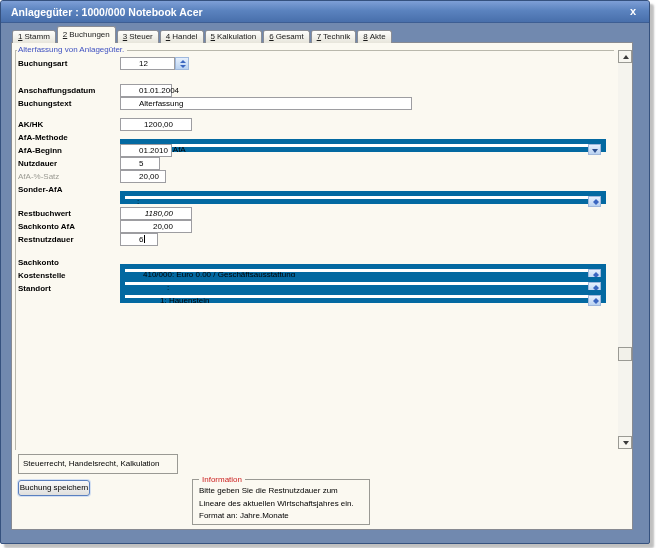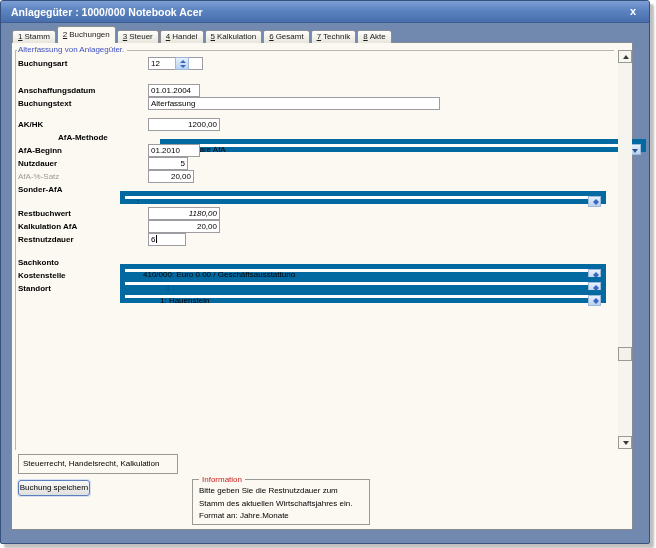--- a/index.html
+++ b/index.html
@@ -29,21 +29,21 @@
   .groupbox { position:absolute; left:3px; top:7px; width:599px; height:400px;
               border-top:1px solid #b9b8ac; border-left:1px solid #b9b8ac; }
   .group-legend { position:absolute; left:5px; top:2px; font-size:8px; color:#3f51c1;
                   background:#fbf9f1; padding:0 3px 0 1px; z-index:2; white-space:nowrap; }
   
   .row { position:absolute; left:6px; height:13px; white-space:nowrap; }
   .lbl { display:inline-block; width:102px; font-size:8px; font-weight:bold; color:#000;
          line-height:13px; vertical-align:top; }
   .lbl.dis { color:#9a9a92; font-weight:normal; }
   .field { position:absolute; left:102px; top:0; height:13px; background:#fff;
-           border:1px solid #9d9da1; font-size:8px; line-height:11px; padding:0 2px; color:#000;margin-left:28px; }
+           border:1px solid #9d9da1; font-size:8px; line-height:11px; padding:0 18px; color:#000; }
   .field.num { text-align:right; }
   .combo { position:absolute; left:102px; top:8px; width:486px; height:13px; background:#fff;
            border:5px solid #0369a1; font-size:8px; line-height:11px; color:#000; }
   .combo .val { display:inline-block; line-height:11px; }
   .ind12 { padding-left:12px; } .ind18 { padding-left:18px; }
   .ind35 { padding-left:35px; } .ind42 { padding-left:42px; } .ind6 { padding-left:6px; }
   .btn-drop, .btn-spin { position:absolute; right:0; top:0; width:13px; height:11px;
            background:linear-gradient(#e6f0fd, #b9d2f1); border:1px solid #9fb8dc; }
   .btn-spin-solo { position:absolute; top:0; width:14px; height:13px;
            background:linear-gradient(#e6f0fd, #b9d2f1); border:1px solid #9fb8dc; }
@@ -128,21 +128,21 @@
     <div class="row" style="top:54px;">
       <span class="lbl">Buchungstext</span>
       <span class="field" style="width:292px;">Alterfassung</span>
     </div>
 
     <div class="row" style="top:75px;">
       <span class="lbl">AK/HK</span>
       <span class="field num" style="width:72px;">1200,00</span>
     </div>
 
-    <div class="row" style="top:88px;margin-left:40px;">
+    <div class="row" style="top:88px;">
       <span class="lbl">AfA-Methode</span>
       <span class="combo">
         <span class="val ind6">01: Lineare AfA</span>
         <span class="btn-drop">
             <i class="tri-dn"></i>
           </span>
       </span>
     </div>
 
     <div class="row" style="top:101px;">
@@ -170,21 +170,21 @@
           </span>
       </span>
     </div>
 
     <div class="row" style="top:164px;">
       <span class="lbl">Restbuchwert</span>
       <span class="field num" style="width:72px;font-style:italic;">1180,00</span>
     </div>
 
     <div class="row" style="top:177px;">
-      <span class="lbl">Kalkulation AfA</span>
+      <span class="lbl">Sachkonto AfA</span>
       <span class="field num" style="width:72px;">20,00</span>
     </div>
 
     <div class="row" style="top:190px;">
       <span class="lbl">Restnutzdauer</span>
       <span class="field" style="width:38px;"><span>6</span><span class="caret"></span></span>
     </div>
 
     <div class="row" style="top:213px;">
       <span class="lbl">Sachkonto</span>
@@ -229,18 +229,18 @@
         </span>
     </div>
 
     <div class="summary-box">Steuerrecht, Handelsrecht, Kalkulation</div>
 
     <div class="save-btn">Buchung speichern</div>
 
     <div class="infobox">
       <span class="info-legend">Information</span>
       <div class="info-line">Bitte geben Sie die Restnutzdauer zum</div>
-      <div class="info-line">Stamm des aktuellen Wirtschaftsjahres ein.</div>
+      <div class="info-line">Lineare des aktuellen Wirtschaftsjahres ein.</div>
       <div class="info-line">Format an: Jahre.Monate</div>
     </div>
 
   </div>
 </div>
 
 </body></html>

